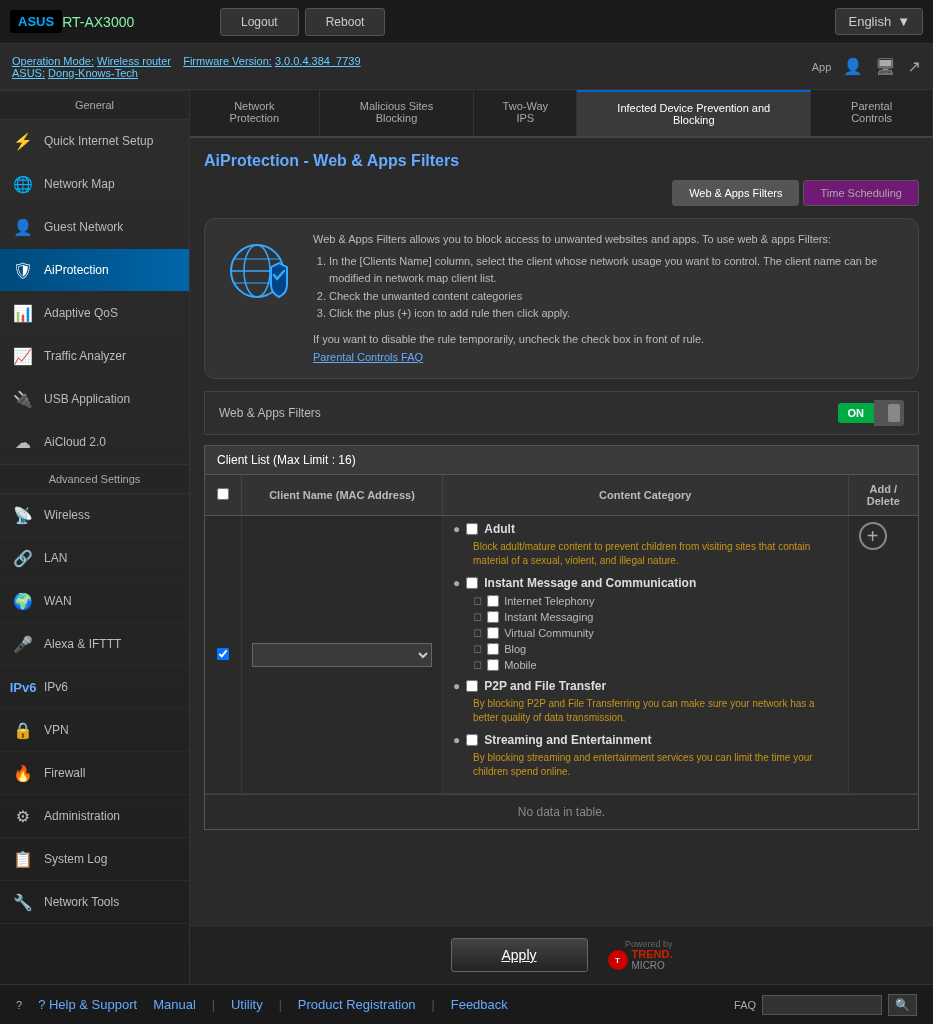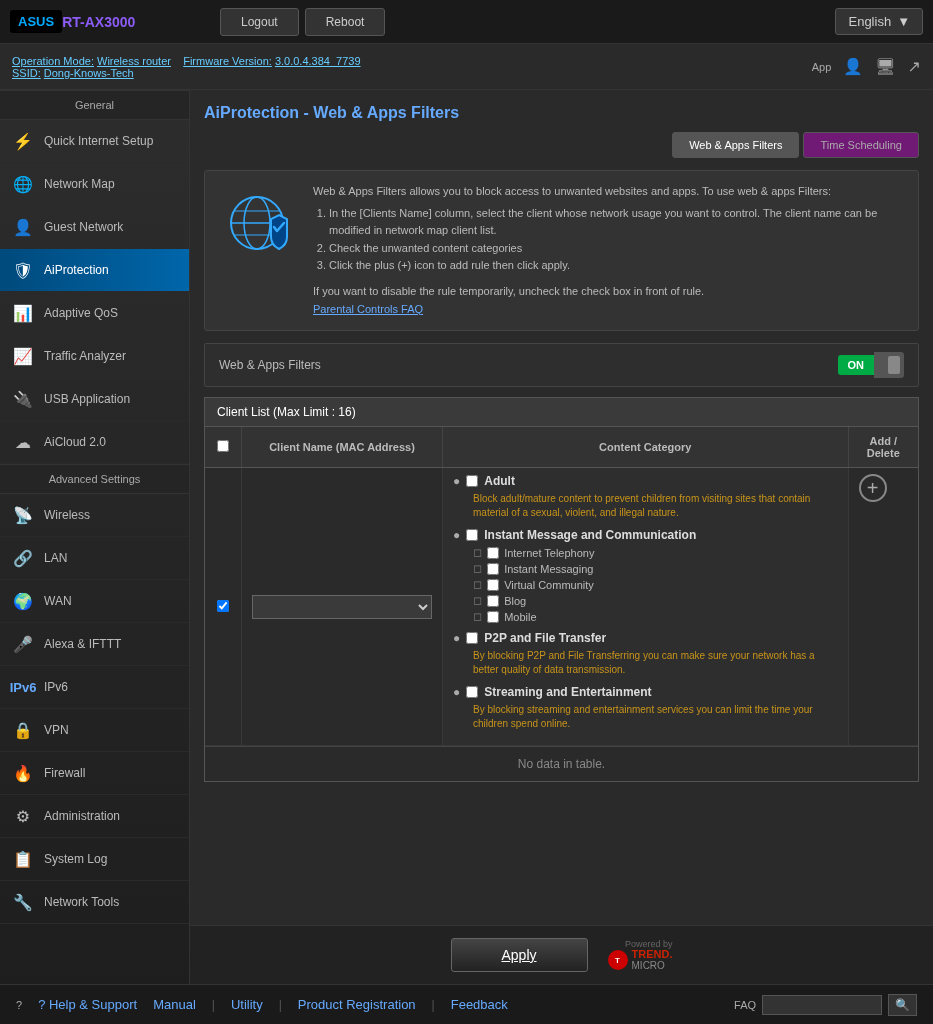--- a/index.html
+++ b/index.html
@@ -30,23 +30,23 @@
     }
     .logo-text {
       color: #00aaff;
       font-size: 13px;
       font-weight: bold;
       background: #000;
       padding: 4px 8px;
       border-radius: 3px;
     }
     .model-text {
-      color: #8b5cf6;
+      color: #86efac;
       font-size: 14px;
-      font-weight: bold;
+      font-weight: normal;
     }
     .top-nav {
       display: flex;
       gap: 6px;
       margin-left: 20px;
       flex: 1;
     }
     .top-nav-btn {
       background: #333;
       color: #ccc;
@@ -201,21 +201,21 @@
 
     
     .description-box {
       background: #333;
       border: 1px solid #444;
       padding: 12px 14px;
       margin-bottom: 12px;
       display: flex;
       gap: 14px;
       align-items: flex-start;
-      border-radius: 3px;
+      border-radius: 11px;
     }
     .description-text {
       font-size: 11px;
       color: #bbb;
       line-height: 1.6;
     }
     .description-text ol {
       margin-left: 16px;
       margin-top: 4px;
     }
@@ -507,21 +507,21 @@
 </div>
 
 <div class="info-bar">
   <div class="info-bar-left">
     <span>Operation Mode:</span>
     <span style="color:#6cf;text-decoration:underline;cursor:pointer;">Wireless router</span>
     &nbsp;&nbsp;
     <span>Firmware Version:</span>
     <span style="color:#6cf;text-decoration:underline;cursor:pointer;">3.0.0.4.384_7739</span>
     <br>
-    <span>SSID:</span>
+    <span>ASUS:</span>
     <span style="color:#6cf;text-decoration:underline;cursor:pointer;">Dong-Knows-Tech</span>
   </div>
   <div class="info-bar-right">
     <span style="color:#aaa;font-size:11px;">App</span>
     <span class="icon-link">👤</span>
     <span class="icon-link">🖥</span>
     <span class="icon-link">↗</span>
   </div>
 </div>
 
@@ -602,20 +602,37 @@
       <span>System Log</span>
     </div>
     <div class="sidebar-item">
       <span class="sidebar-icon">🔧</span>
       <span>Network Tools</span>
     </div>
   </div>
 
   <div class="content-area">
 
+    <div class="tabs-row">
+      <div class="tab">
+        <span>Network Protection</span>
+      </div>
+      <div class="tab">
+        <span>Malicious Sites Blocking</span>
+      </div>
+      <div class="tab">
+        <span>Two-Way IPS</span>
+      </div>
+      <div class="tab active">
+        <span>Infected Device Prevention and Blocking</span>
+      </div>
+      <div class="tab">
+        <span>Parental Controls</span>
+      </div>
+    </div>
 
     <div class="page-content">
 
       <div class="clearfix">
         <h2 class="page-title">AiProtection - Web &amp; Apps Filters</h2>
         <div class="sub-tabs">
           <div class="sub-tab active">
             <span>Web &amp; Apps Filters</span>
           </div>
           <div class="sub-tab">

